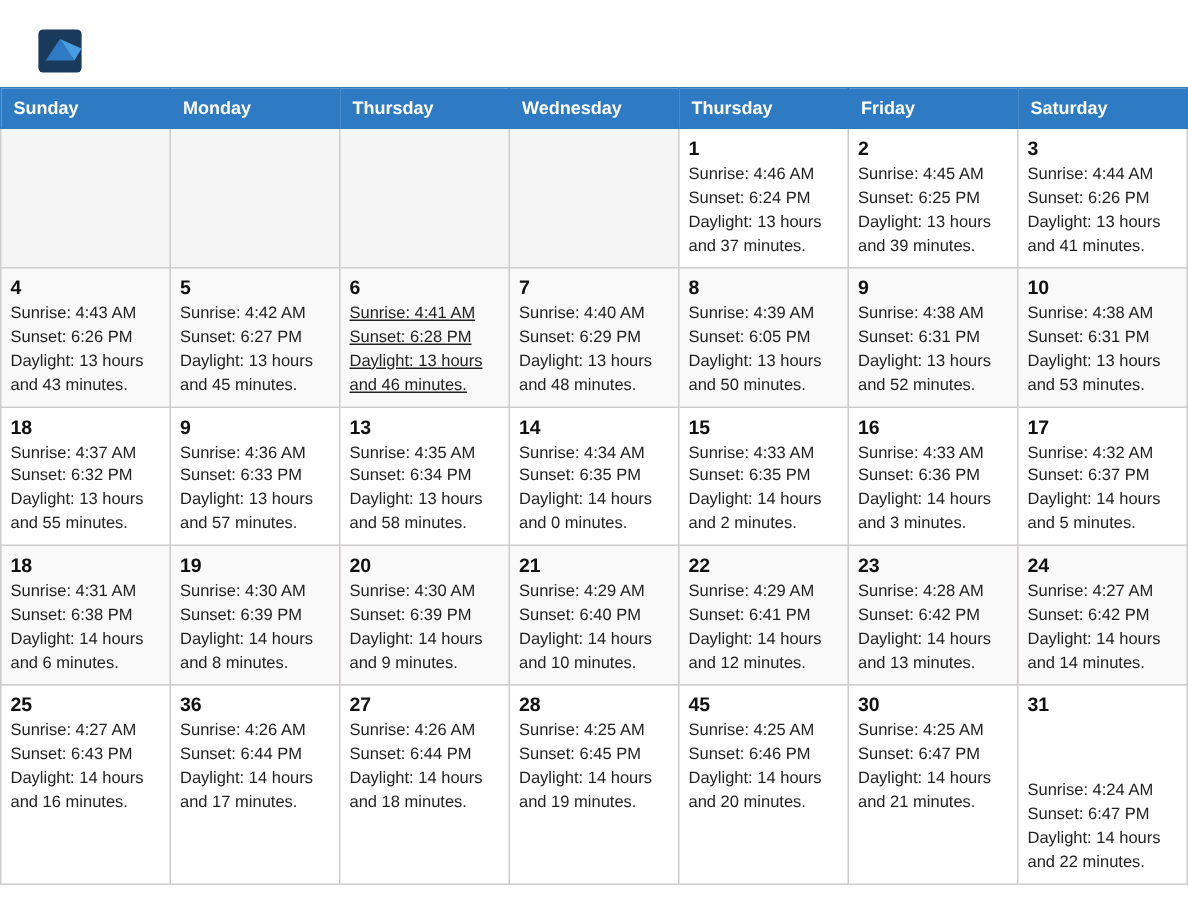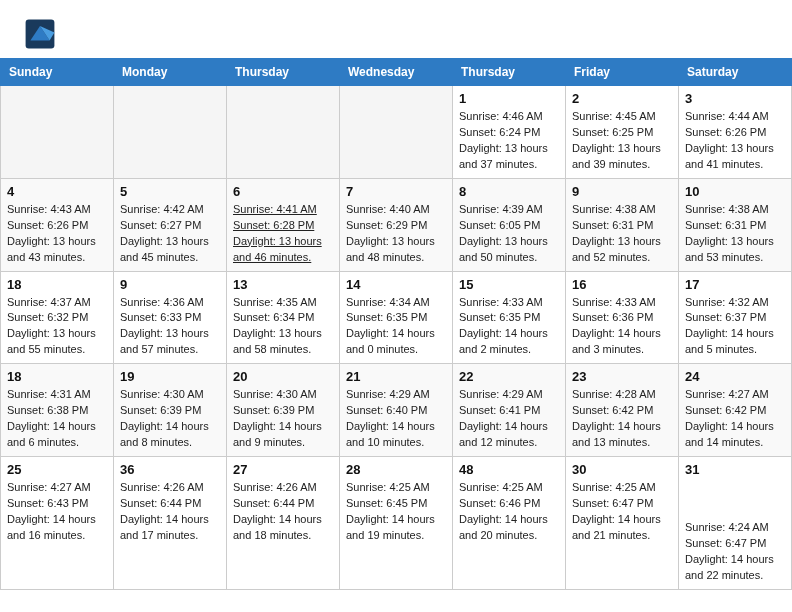--- a/index.html
+++ b/index.html
@@ -323,21 +323,21 @@
 and 18 minutes.</div>
         </td>
         <td>
           <div class="day-number">28</div>
           <div class="day-info" style="white-space: pre-line;">Sunrise: 4:25 AM
 Sunset: 6:45 PM
 Daylight: 14 hours
 and 19 minutes.</div>
         </td>
         <td>
-          <div class="day-number">48</div>
+          <div class="day-number">45</div>
           <div class="day-info" style="white-space: pre-line;">Sunrise: 4:25 AM
 Sunset: 6:46 PM
 Daylight: 14 hours
 and 20 minutes.</div>
         </td>
         <td>
           <div class="day-number">30</div>
           <div class="day-info" style="white-space: pre-line;">Sunrise: 4:25 AM
 Sunset: 6:47 PM
 Daylight: 14 hours

